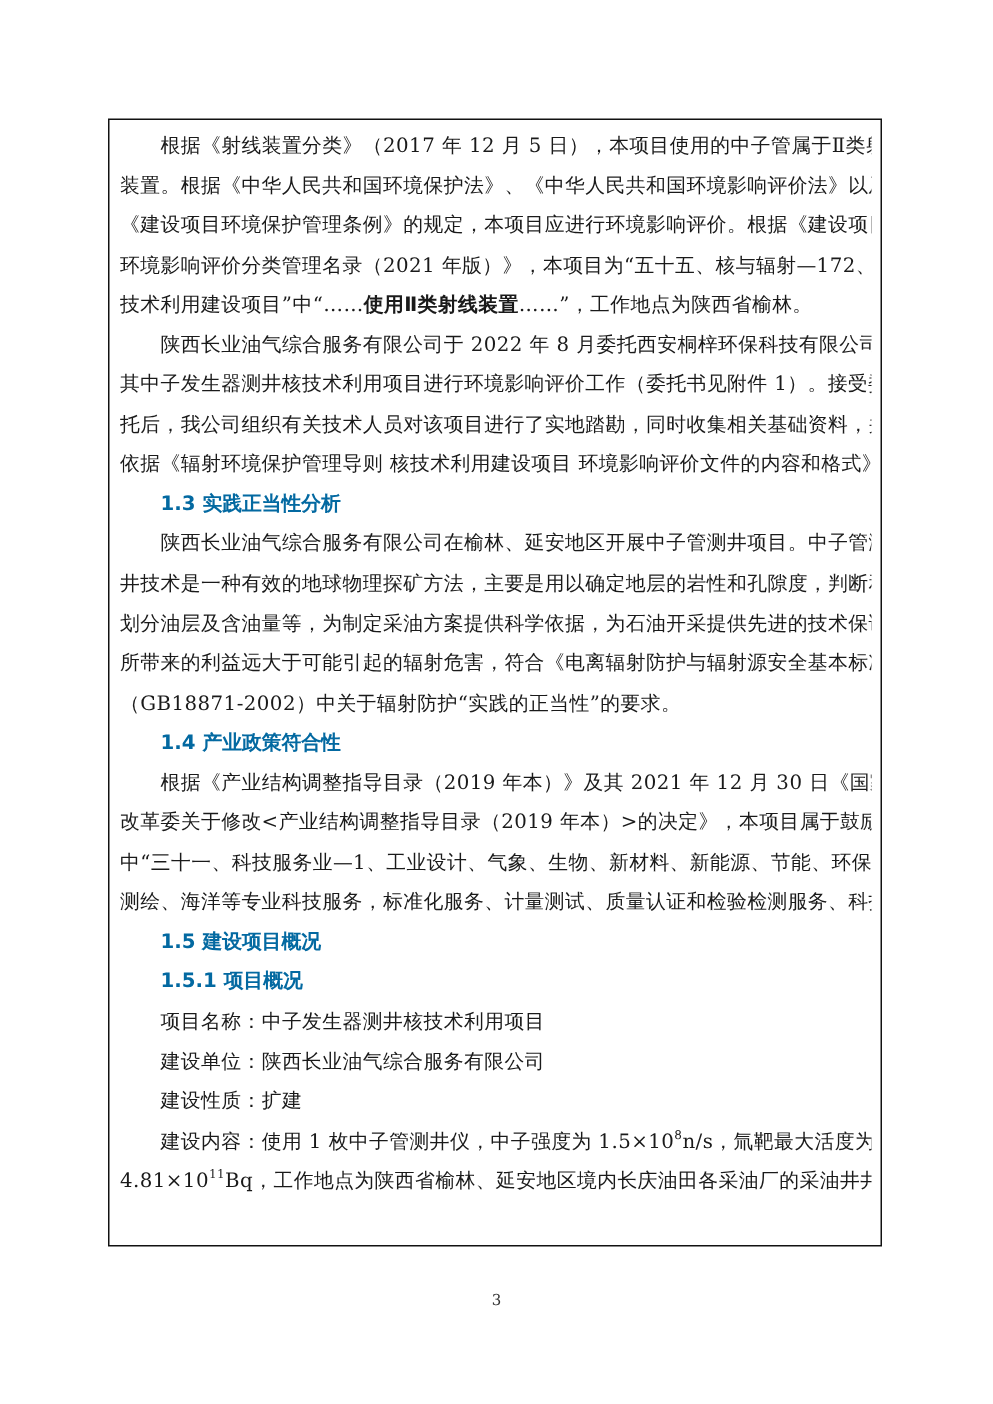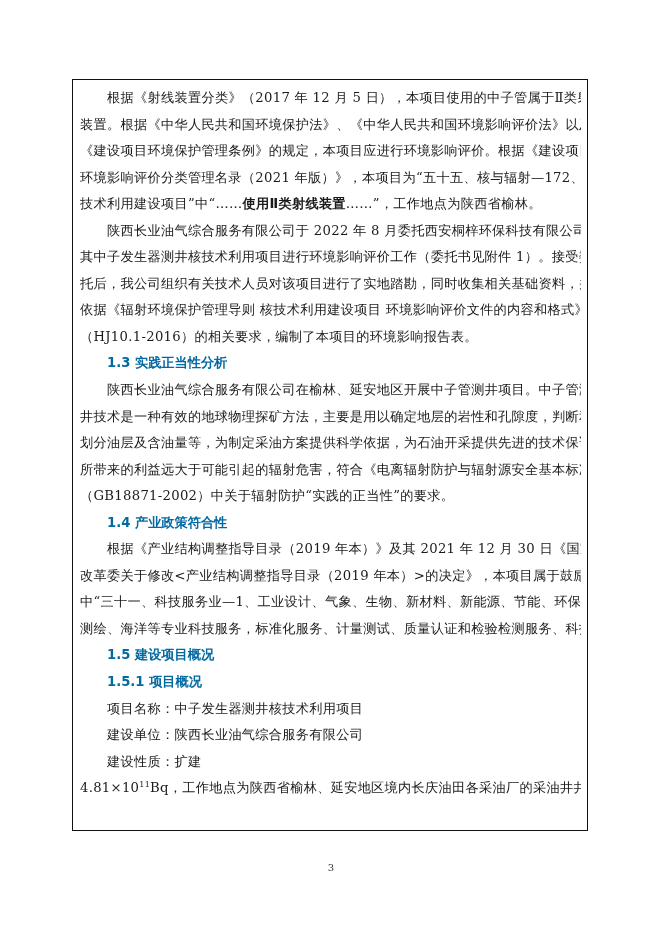--- a/index.html
+++ b/index.html
@@ -79,36 +79,36 @@
   <div class="line indent">根据《射线装置分类》（2017 年 12 月 5 日），本项目使用的中子管属于Ⅱ类射线</div>
   <div class="line">装置。根据《中华人民共和国环境保护法》、《中华人民共和国环境影响评价法》以及</div>
   <div class="line">《建设项目环境保护管理条例》的规定，本项目应进行环境影响评价。根据《建设项目</div>
   <div class="line">环境影响评价分类管理名录（2021 年版）》，本项目为“五十五、核与辐射—172、核</div>
   <div class="line last"><span>技术利用建设项目”中“……</span><span class="bold">使用Ⅱ类射线装置</span><span>……”，工作地点为陕西省榆林。</span></div>
 
   <div class="line indent">陕西长业油气综合服务有限公司于 2022 年 8 月委托西安桐梓环保科技有限公司对</div>
   <div class="line">其中子发生器测井核技术利用项目进行环境影响评价工作（委托书见附件 1）。接受委</div>
   <div class="line">托后，我公司组织有关技术人员对该项目进行了实地踏勘，同时收集相关基础资料，并</div>
   <div class="line">依据《辐射环境保护管理导则 核技术利用建设项目 环境影响评价文件的内容和格式》</div>
-  <div class="line last">（HJ10.1-2016）的相关要求，编制了本项目的环境影响报告表。</div>
 
   <div class="heading">1.3 实践正当性分析</div>
   <div class="line indent">陕西长业油气综合服务有限公司在榆林、延安地区开展中子管测井项目。中子管测</div>
   <div class="line">井技术是一种有效的地球物理探矿方法，主要是用以确定地层的岩性和孔隙度，判断和</div>
   <div class="line">划分油层及含油量等，为制定采油方案提供科学依据，为石油开采提供先进的技术保证，</div>
   <div class="line">所带来的利益远大于可能引起的辐射危害，符合《电离辐射防护与辐射源安全基本标准》</div>
   <div class="line last">（GB18871-2002）中关于辐射防护“实践的正当性”的要求。</div>
 
   <div class="heading">1.4 产业政策符合性</div>
   <div class="line indent">根据《产业结构调整指导目录（2019 年本）》及其 2021 年 12 月 30 日《国家发展</div>
   <div class="line">改革委关于修改&lt;产业结构调整指导目录（2019 年本）&gt;的决定》，本项目属于鼓励类</div>
   <div class="line">中“三十一、科技服务业—1、工业设计、气象、生物、新材料、新能源、节能、环保、</div>
   <div class="line">测绘、海洋等专业科技服务，标准化服务、计量测试、质量认证和检验检测服务、科技</div>
 
   <div class="heading">1.5 建设项目概况</div>
   <div class="heading">1.5.1 项目概况</div>
   <div class="line last indent">项目名称：中子发生器测井核技术利用项目</div>
   <div class="line last indent">建设单位：陕西长业油气综合服务有限公司</div>
   <div class="line last indent">建设性质：扩建</div>
+  <div class="line indent"><span>建设内容：使用 1 枚中子管测井仪，中子强度为 1.5×10</span><sup>8</sup><span>n/s，氚靶最大活度为</span></div>
   <div class="line last"><span>4.81×10</span><sup>11</sup><span>Bq，工作地点为陕西省榆林、延安地区境内长庆油田各采油厂的采油井井场。</span></div>
 </div>
 
 <div class="page-number">3</div>
 
 </body></html>

